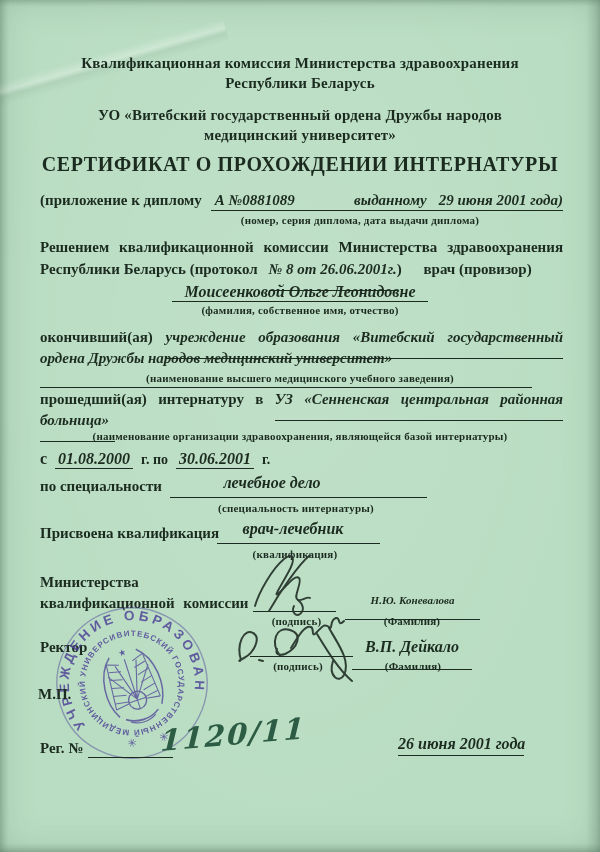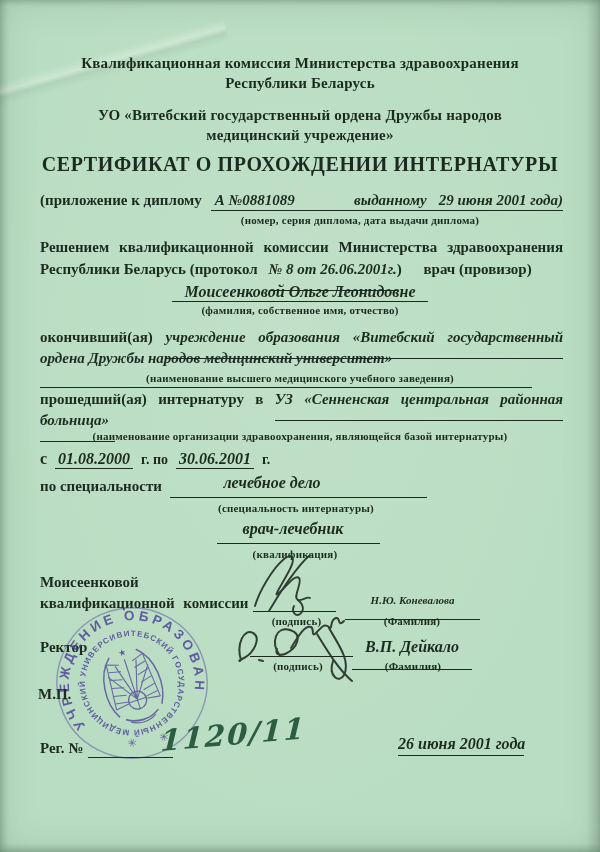--- a/index.html
+++ b/index.html
@@ -51,21 +51,21 @@
 
 <div class="page">
   <div class="crease"></div>
 
   <div class="abs ctr hdr" style="left:40px;top:53px;width:520px;">
     <div>Квалификационная комиссия Министерства здравоохранения</div>
     <div>Республики Беларусь</div>
   </div>
   <div class="abs ctr hdr" style="left:40px;top:105px;width:520px;">
     <div>УО «Витебский государственный ордена Дружбы народов</div>
-    <div>медицинский учреждение»</div>
+    <div>медицинский университет»</div>
   </div>
   <div class="abs ctr title" style="left:10px;top:153px;width:580px;">СЕРТИФИКАТ О ПРОХОЖДЕНИИ ИНТЕРНАТУРЫ</div>
 
   <div class="abs body-txt flexline" style="left:40px;top:192px;width:523px;">
     <span class="nowrap">(приложение к диплому</span>
     <span style="width:9px;"></span>
     <span class="val u nowrap" style="padding:0 4px 1px 4px;">А №0881089</span>
     <span class="gapfill"></span>
     <span class="val u nowrap" style="padding-bottom:1px;">выданному</span>
     <span class="gapfill" style="max-width:12px;"></span>
@@ -109,25 +109,26 @@
     <span style="font-size:14px;">г. по</span>
     <span class="val u" style="margin:0 4px;padding:0 3px 1px 3px;">30.06.2001</span>
     <span style="font-size:14px;">г.</span>
   </div>
 
   <div class="abs body-txt" style="left:40px;top:478px;">по специальности</div>
   <div class="rule" style="left:170px;top:497px;width:257px;"></div>
   <div class="abs ctr val" style="left:167px;top:474px;width:210px;font-size:16px;">лечебное дело</div>
   <div class="abs ctr cap" style="left:196px;top:502px;width:200px;">(специальность интернатуры)</div>
 
+  <div class="abs body-txt" style="left:40px;top:525px;">Присвоена квалификация</div>
   <div class="rule" style="left:217px;top:543px;width:163px;"></div>
   <div class="abs ctr val" style="left:238px;top:520px;width:110px;font-size:16px;white-space:nowrap;">врач-лечебник</div>
   <div class="abs ctr cap" style="left:215px;top:548px;width:160px;">(квалификация)</div>
 
-  <div class="abs body-txt" style="left:40px;top:574px;">Моисеенковой</div>
+  <div class="abs body-txt" style="left:40px;top:574px;">Министерства</div>
   <div class="abs body-txt" style="left:40px;top:595px;word-spacing:5px;">квалификационной  комиссии</div>
   <div class="rule" style="left:253px;top:611px;width:83px;"></div>
   <div class="abs ctr cap" style="left:249px;top:615px;width:95px;">(подпись)</div>
   <div class="abs ctr val u" style="left:345px;top:594px;width:135px;font-size:11px;">Н.Ю. Коневалова</div>
   <div class="abs ctr cap" style="left:356px;top:615px;width:112px;">(Фамилия)</div>
 
   <div class="abs body-txt" style="left:40px;top:639px;">Ректор</div>
   <div class="rule" style="left:250px;top:656px;width:103px;"></div>
   <div class="abs ctr cap" style="left:248px;top:660px;width:100px;">(подпись)</div>
   <div class="abs ctr val u" style="left:352px;top:638px;width:120px;font-size:16px;">В.П. Дейкало</div>

